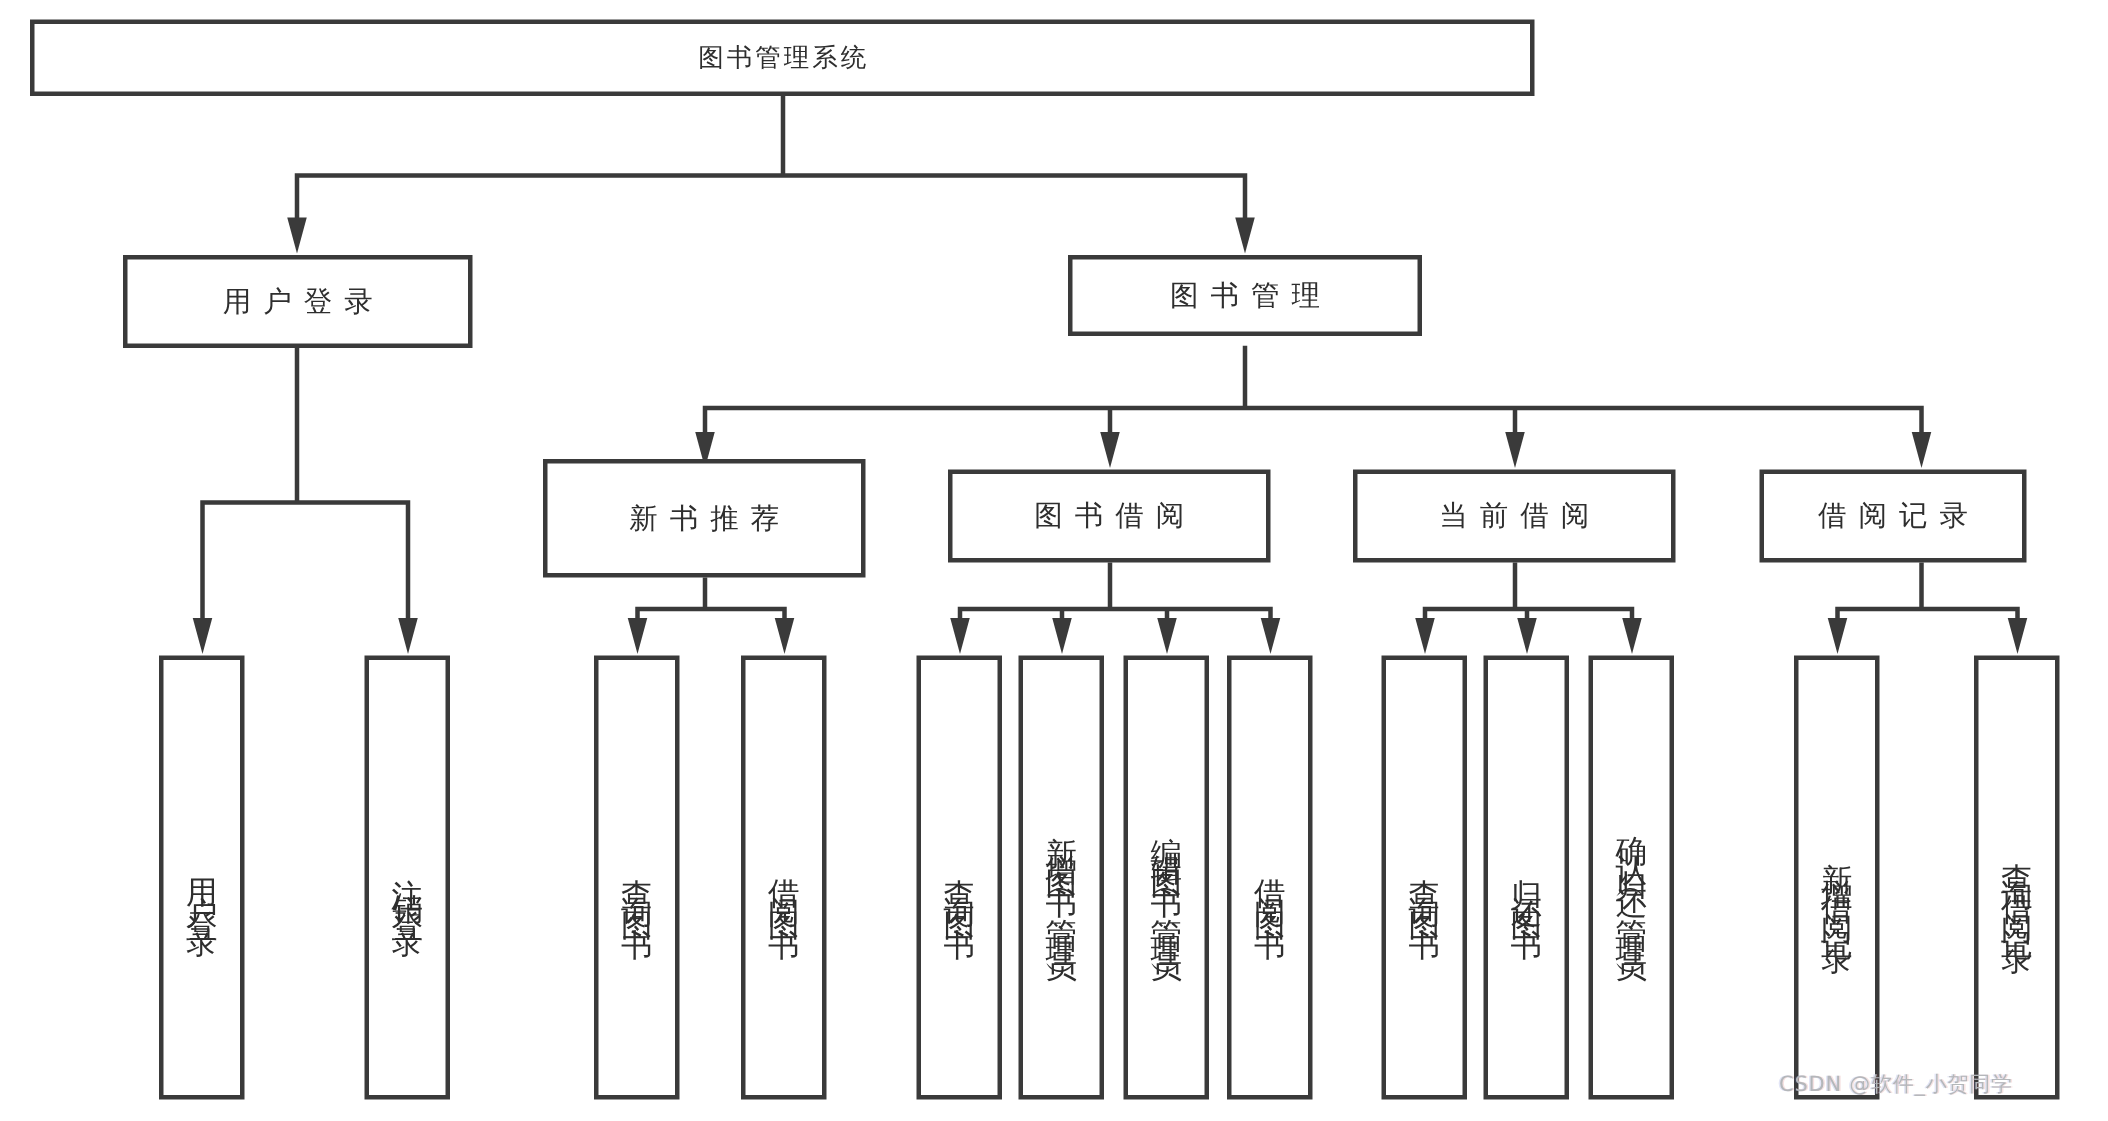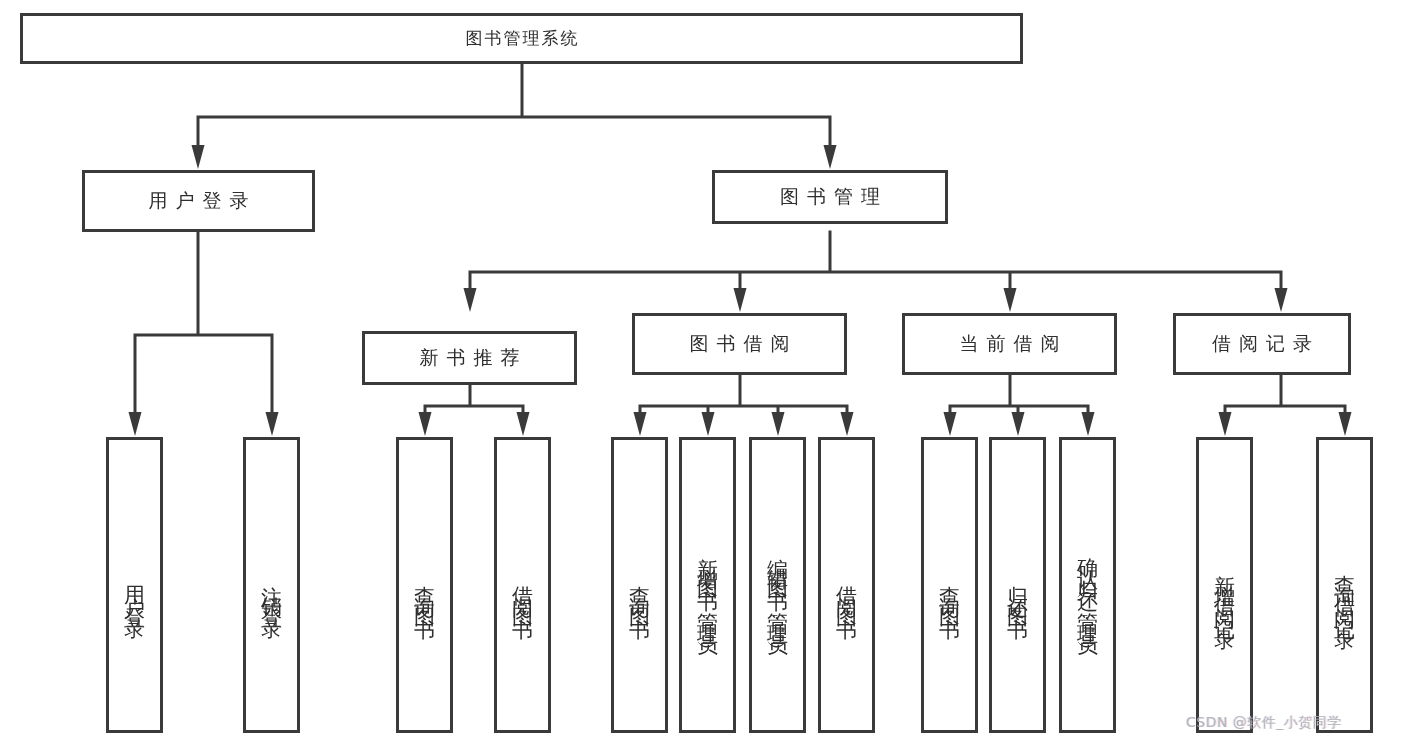--- a/index.html
+++ b/index.html
@@ -116,21 +116,21 @@
     <span class="hlabel">图书管理系统</span>
   </div>
 
   <div class="box" style="left:82px;top:170px;width:233px;height:62px">
     <span class="hlabel">用户登录</span>
   </div>
   <div class="box" style="left:712px;top:170px;width:236px;height:54px">
     <span class="hlabel">图书管理</span>
   </div>
 
-  <div class="box" style="left:362px;top:331px;width:215px;height:54px">
+  <div class="box" style="left:362px;top:306px;width:215px;height:79px">
     <span class="hlabel">新书推荐</span>
   </div>
   <div class="box" style="left:632px;top:313px;width:215px;height:62px">
     <span class="hlabel">图书借阅</span>
   </div>
   <div class="box" style="left:902px;top:313px;width:215px;height:62px">
     <span class="hlabel">当前借阅</span>
   </div>
   <div class="box" style="left:1173px;top:313px;width:178px;height:62px">
     <span class="hlabel">借阅记录</span>

